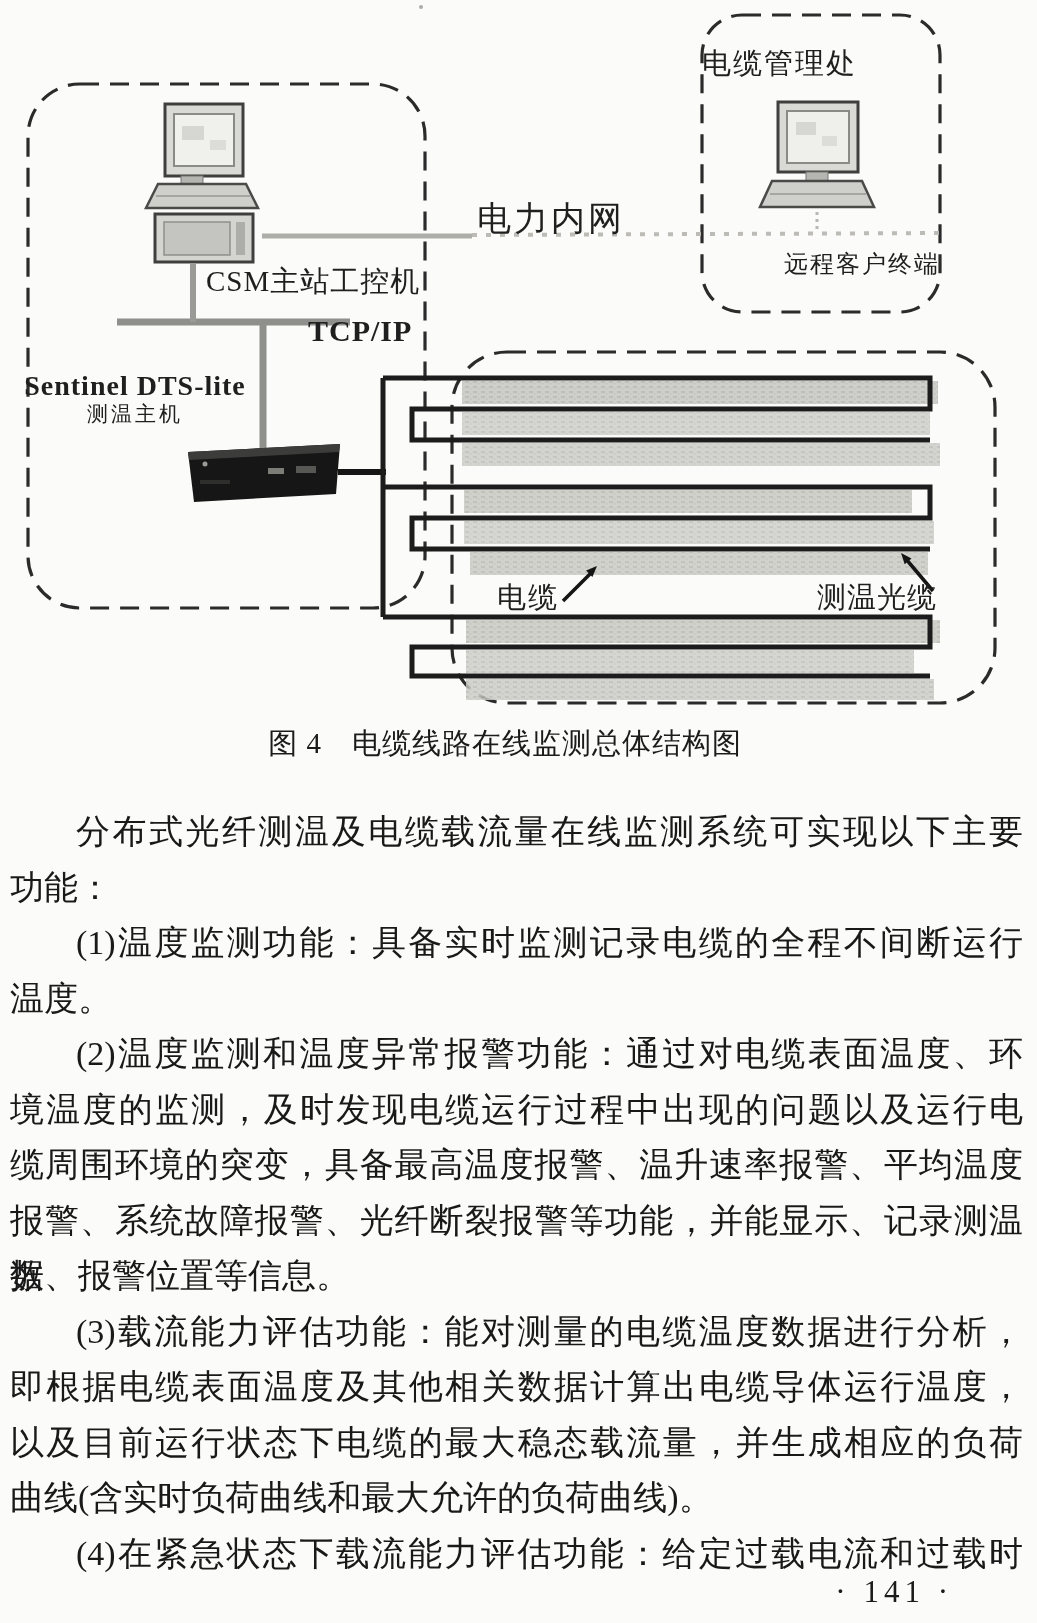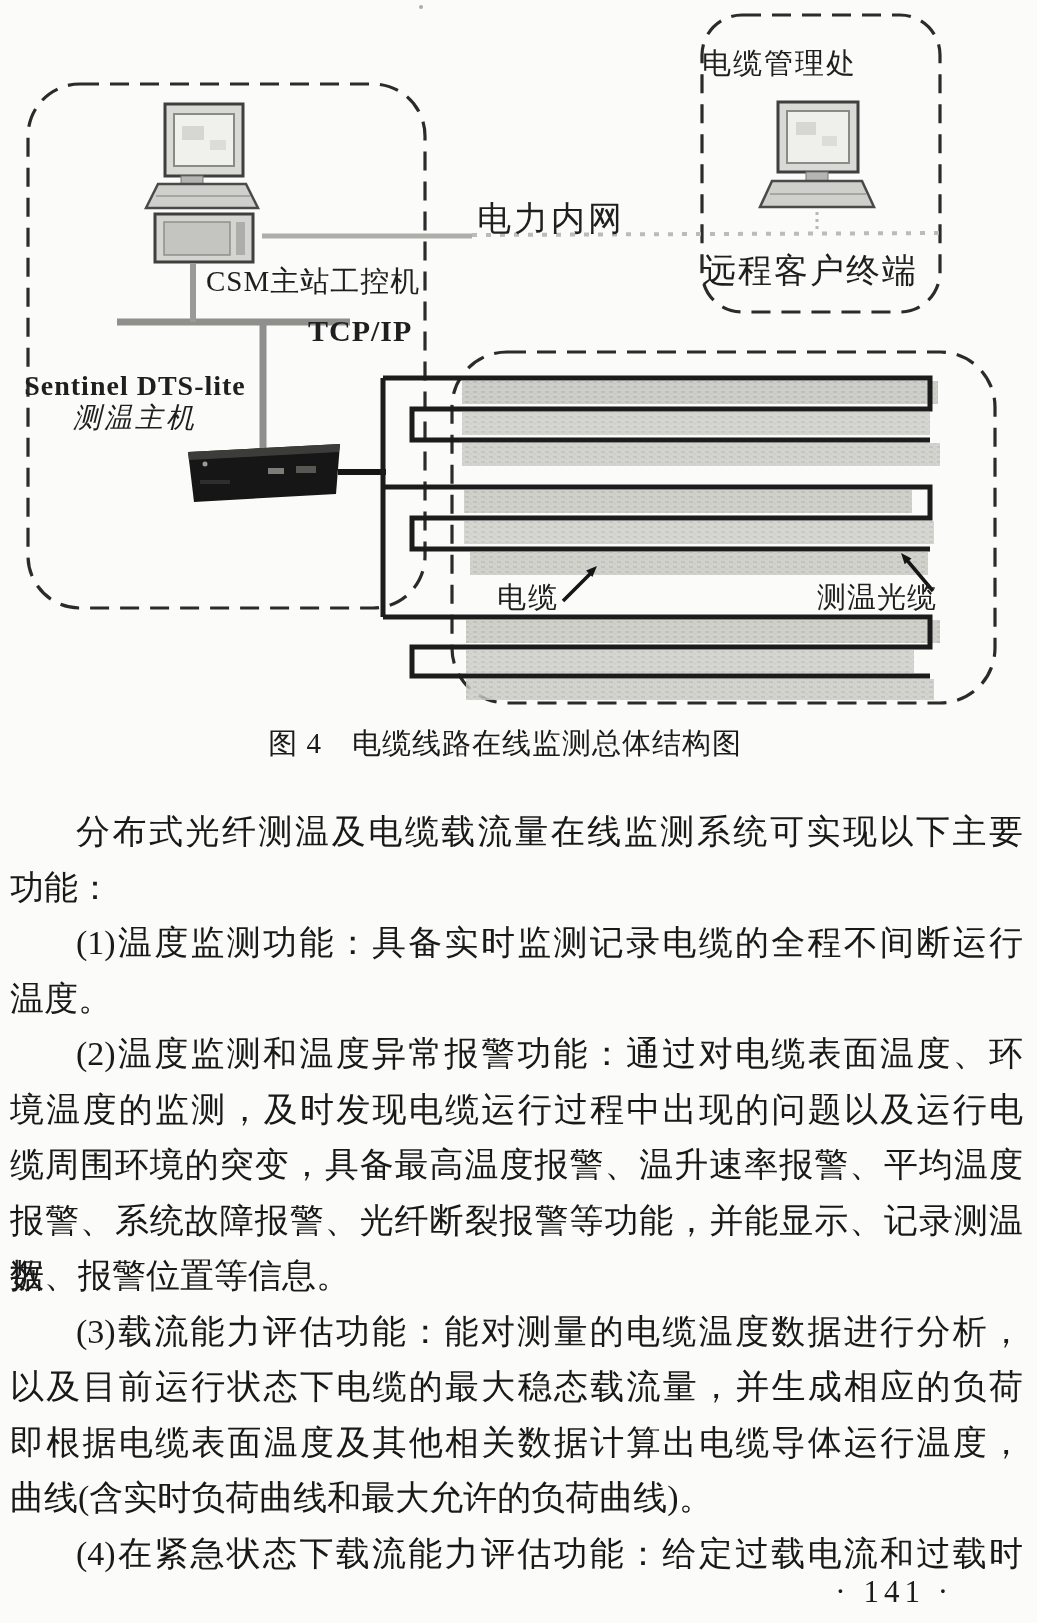--- a/index.html
+++ b/index.html
@@ -7,27 +7,27 @@
   .page{
     position:relative; width:1037px; height:1623px; margin:0 auto;
     background:#fbfbf9; overflow:hidden;
     font-family:"Liberation Serif","DejaVu Serif",serif; color:#1c1c1c;
   }
   .diagram{position:absolute; left:0; top:0; width:1037px; height:770px;}
   .dg{position:absolute; left:0; top:0;}
   .lbl{position:absolute; color:#1f1f1f; white-space:nowrap;
        font-family:"Liberation Serif","DejaVu Serif",serif;}
   .lbl-mgmt   {left:702px; top:44px;  width:238px; text-align:left; font-size:29px; letter-spacing:2px;font-family:Liberation Serif, serif;}
-  .lbl-remote {left:702px; top:248px; width:238px; text-align:left; font-size:34px; letter-spacing:2px;}
+  .lbl-remote {left:702px; top:248px; width:238px; text-align:right; font-size:24px; letter-spacing:2px;}
   .lbl-intranet{left:477px; top:196px; font-size:34px; letter-spacing:3px;text-align:center;}
   .lbl-csm    {left:206px; top:262px; font-size:29px; letter-spacing:1px;}
   .lbl-tcpip  {left:284px; top:314px; font-size:30px; font-weight:700; letter-spacing:1px;margin-left:24px;}
   .lbl-sentinel{left:24px; top:370px; width:222px; text-align:center; line-height:1.15;}
   .lbl-sentinel .en{font-size:28px; font-weight:700; letter-spacing:1px;}
-  .lbl-sentinel .cn{font-size:28px; letter-spacing:3px;font-style:italic;}
+  .lbl-sentinel .cn{font-size:21px; letter-spacing:3px;}
   .lbl-cable  {left:497px; top:578px; font-size:29px; letter-spacing:2px;}
   .lbl-fiber  {left:817px; top:578px; font-size:29px; letter-spacing:1px;}
   .caption{
     position:absolute; left:0; top:724px; width:1010px; text-align:center;
     font-size:29px; letter-spacing:1px; color:#1b1b1b;
   }
   .body-text{
     position:absolute; left:10px; top:804px; width:1013px;
     font-size:34px; color:#191919;
   }
@@ -153,20 +153,20 @@
     <div class="ln ind fj">分布式光纤测温及电缆载流量在线监测系统可实现以下主要</div>
     <div class="ln">功能：</div>
     <div class="ln ind fj">(1)温度监测功能：具备实时监测记录电缆的全程不间断运行</div>
     <div class="ln">温度。</div>
     <div class="ln ind fj">(2)温度监测和温度异常报警功能：通过对电缆表面温度、环</div>
     <div class="ln fj">境温度的监测，及时发现电缆运行过程中出现的问题以及运行电</div>
     <div class="ln fj">缆周围环境的突变，具备最高温度报警、温升速率报警、平均温度</div>
     <div class="ln fj">报警、系统故障报警、光纤断裂报警等功能，并能显示、记录测温数</div>
     <div class="ln">据、报警位置等信息。</div>
     <div class="ln ind fj">(3)载流能力评估功能：能对测量的电缆温度数据进行分析，</div>
+    <div class="ln fj">即根据电缆表面温度及其他相关数据计算出电缆导体运行温度，</div>
     <div class="ln fj">以及目前运行状态下电缆的最大稳态载流量，并生成相应的负荷</div>
-    <div class="ln fj">即根据电缆表面温度及其他相关数据计算出电缆导体运行温度，</div>
     <div class="ln">曲线(含实时负荷曲线和最大允许的负荷曲线)。</div>
     <div class="ln ind fj">(4)在紧急状态下载流能力评估功能：给定过载电流和过载时</div>
   </div>
 
   <div class="pageno">· 141 ·</div>
 </div>
 
 </body></html>

